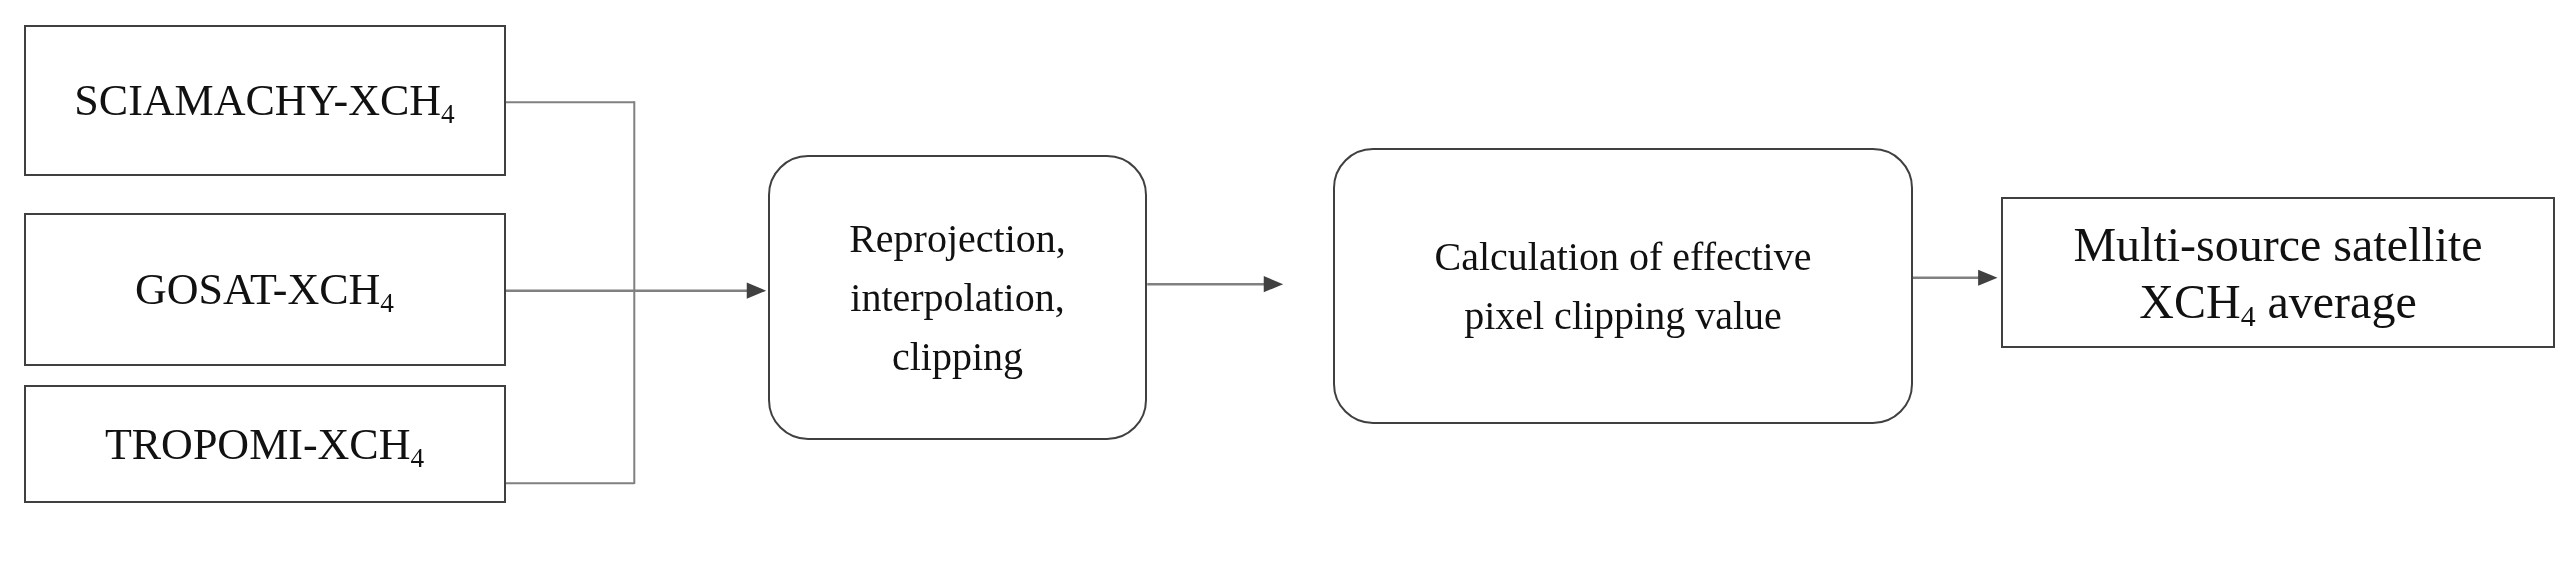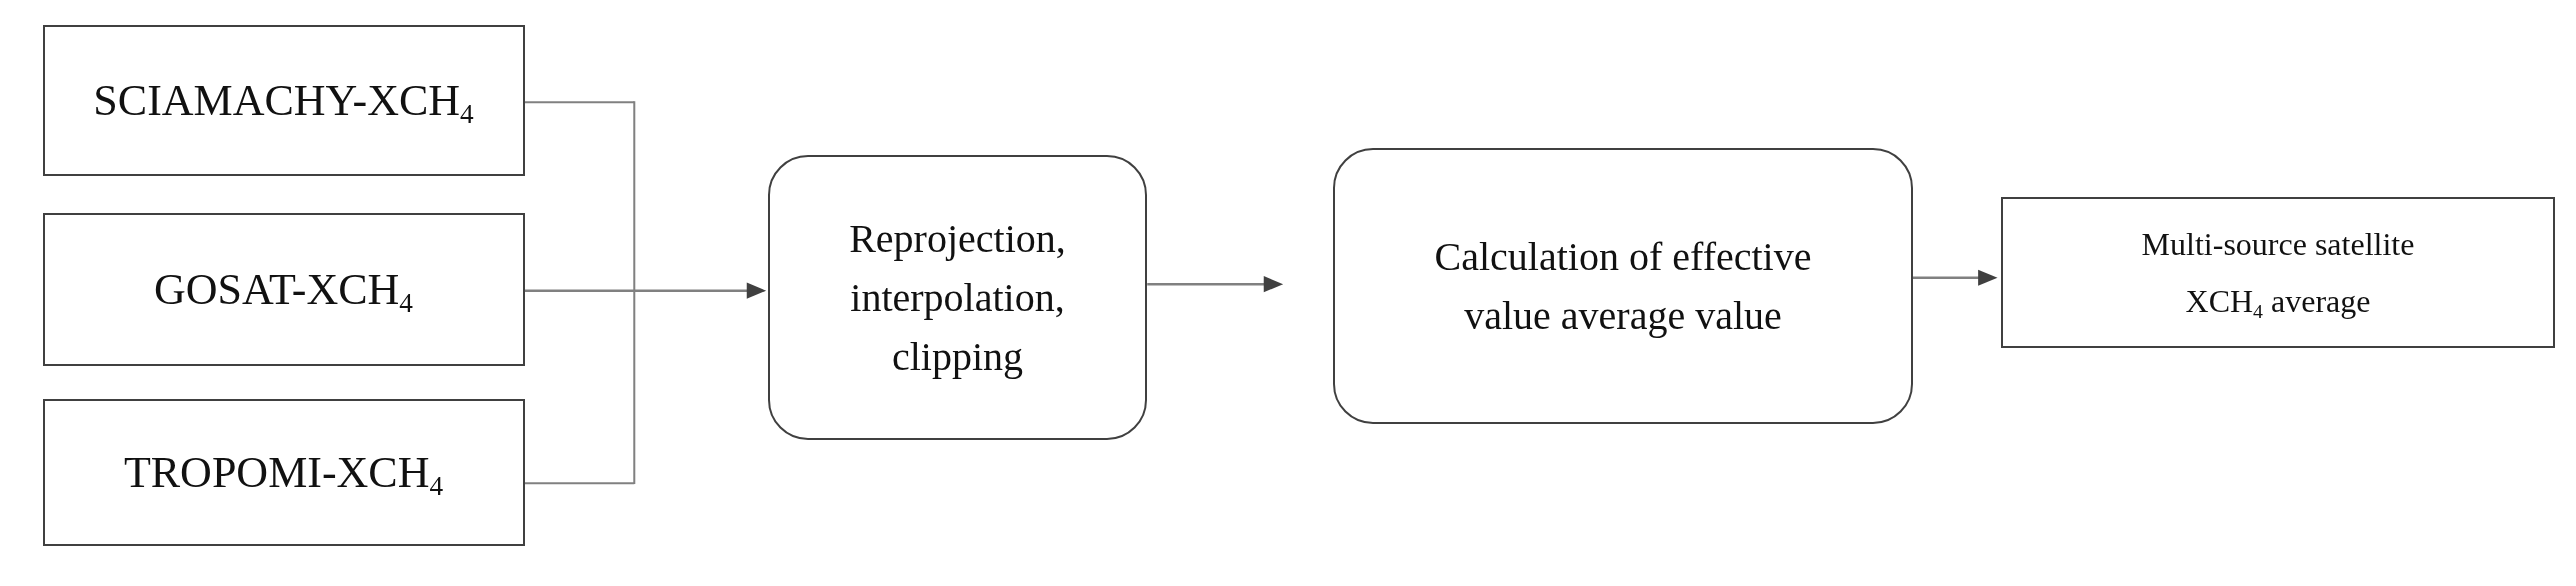--- a/index.html
+++ b/index.html
@@ -13,23 +13,23 @@
   }
   .connectors{position:absolute;left:0;top:0;width:2576px;height:587px;}
   .box{
     position:absolute;
     display:flex;align-items:center;justify-content:center;
     text-align:center;
     background:#ffffff;
     border:2.4px solid var(--border,#404040);
     box-sizing:border-box;
   }
-  .source{font-size:44px;margin-left:19px;}
+  .source{font-size:44px;}
   .process{border-radius:40px;font-size:40px;line-height:59px;}
-  .output-box{font-size:32px;line-height:57px;}
+  .output-box{font-size:48px;line-height:57px;}
   .label{display:block;}
   sub{font-size:0.62em;line-height:0;vertical-align:-0.28em;}
 </style>
 </head>
 <body>
 
 <div class="canvas">
 
   <svg class="connectors" viewBox="0 0 3184 725" xmlns="http://www.w3.org/2000/svg">
 
@@ -48,36 +48,36 @@
   </svg>
 
   <div class="box source" style="left:23.5px;top:25px;width:482px;height:151px;">
     <span class="label"><span>SCIAMACHY-XCH</span><sub>4</sub></span>
   </div>
 
   <div class="box source" style="left:23.5px;top:213px;width:482px;height:153px;">
     <span class="label"><span>GOSAT-XCH</span><sub>4</sub></span>
   </div>
 
-  <div class="box source" style="left:23.5px;top:399px;width:482px;height:147px;">
+  <div class="box source" style="left:23.5px;top:385px;width:482px;height:118px;">
     <span class="label"><span>TROPOMI-XCH</span><sub>4</sub></span>
   </div>
 
   <div class="box process" style="left:768px;top:155px;width:379px;height:285px;">
     <span class="label">
       <span class="label">Reprojection,</span>
       <span class="label">interpolation,</span>
       <span class="label">clipping</span>
     </span>
   </div>
 
   <div class="box process" style="left:1333px;top:148px;width:580px;height:276px;">
     <span class="label">
       <span class="label">Calculation of effective</span>
-      <span class="label">value average value</span>
+      <span class="label">pixel clipping value</span>
     </span>
   </div>
 
   <div class="box output-box" style="left:2001px;top:197px;width:554px;height:151px;">
     <span class="label">
       <span class="label">Multi-source satellite</span>
       <span class="label"><span>XCH</span><sub>4</sub><span> average</span></span>
     </span>
   </div>
 

